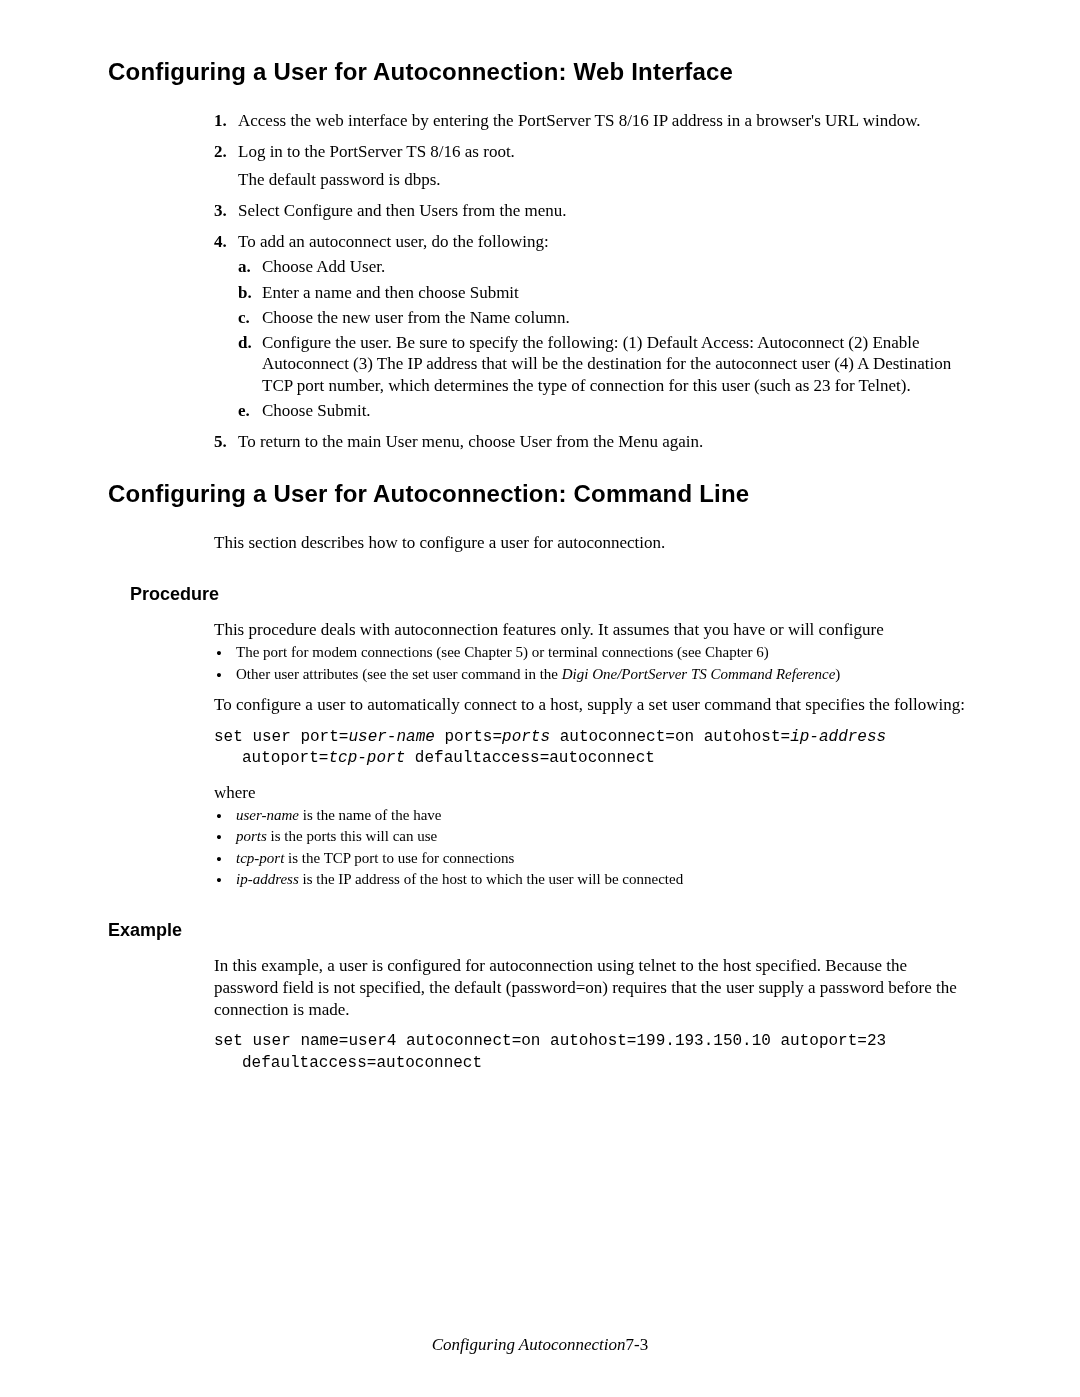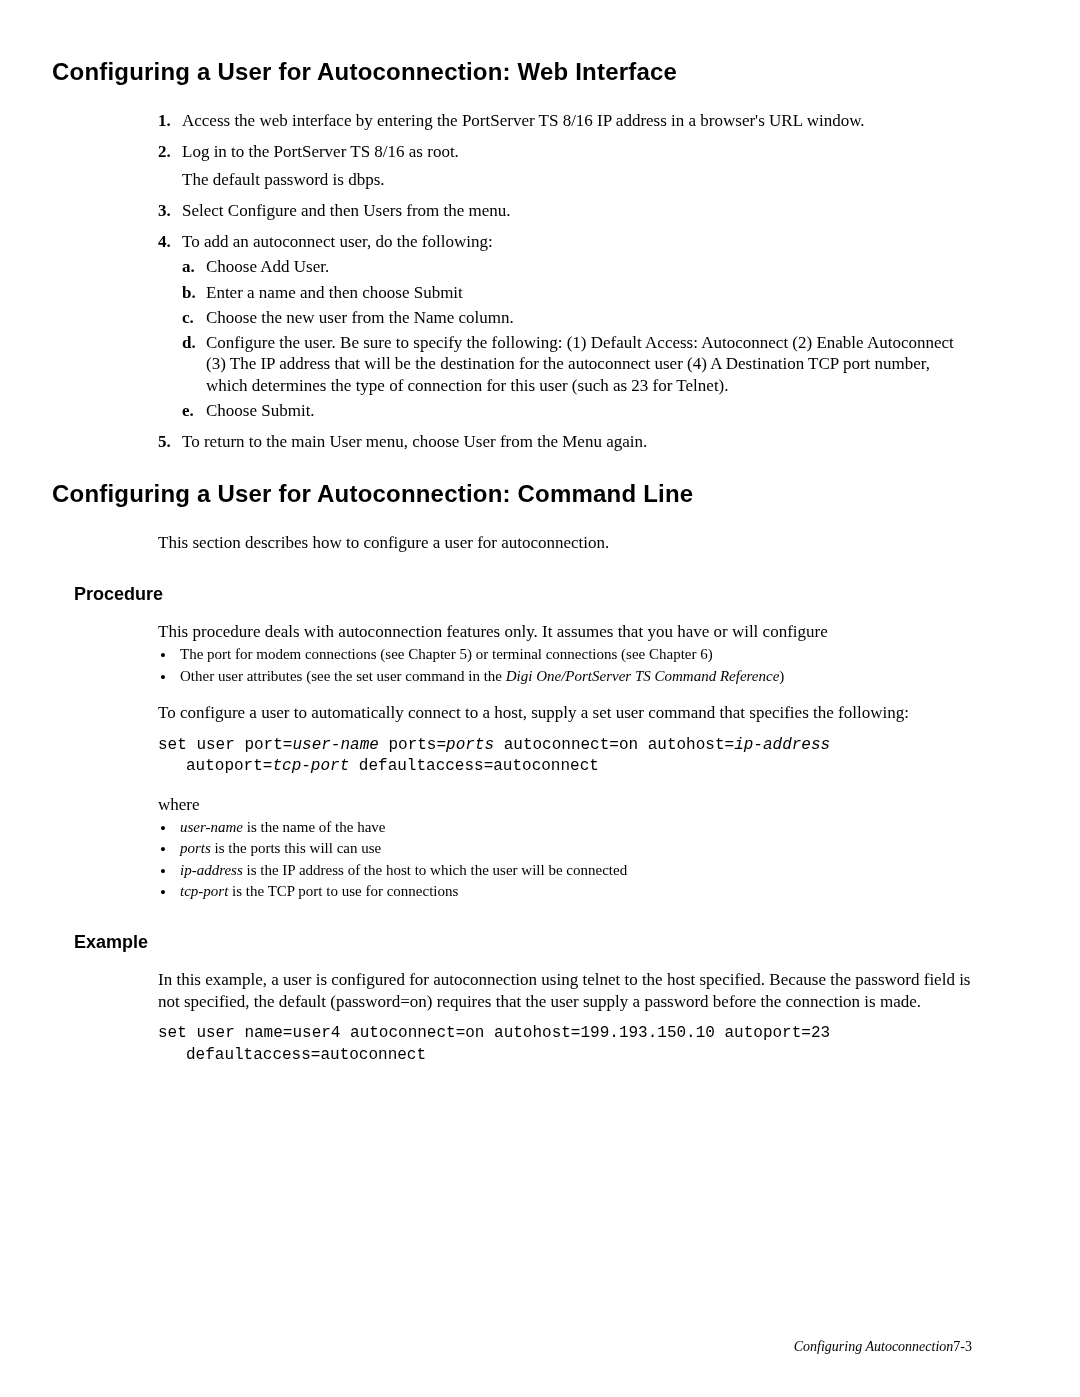--- a/index.html
+++ b/index.html
@@ -8,21 +8,21 @@
     padding: 0;
     background: #ffffff;
     font-family: "Times New Roman", Times, serif;
     color: #000;
   }
   .page {
     width: 1080px;
     height: 1397px;
     position: relative;
     box-sizing: border-box;
-    padding: 58px 108px 0 52px;
+    padding: 58px 108px 0 108px;
     border-radius: 12px;
   }
   .h1 {
     font-family: Arial, Helvetica, sans-serif;
     font-weight: 700;
     font-size: 24px;
     margin: 0 0 24px 0;
     letter-spacing: 0.2px;
   }
   .h2 {
@@ -69,21 +69,21 @@
     left: 0;
     top: 0;
     font-weight: 700;
   }
   .sub {
     margin-left: 18px;
   }
   .para {
     font-size: 17px;
     line-height: 1.3;
-    margin: 16px 0 10px 0;
+    margin: 8px 0 10px 0;
   }
   ul.bulleted {
     list-style: none;
     padding: 0;
     margin: 0 0 10px 0;
   }
   ul.bulleted > li {
     position: relative;
     padding-left: 22px;
     font-size: 15px;
@@ -112,23 +112,23 @@
     font-style: italic;
   }
   em.term {
     font-style: italic;
   }
   .footer {
     position: absolute;
     left: 108px;
     right: 108px;
     bottom: 42px;
-    font-size: 14px;
+    font-size: 17px;
     display: flex;
-    justify-content: flex-end;
+    justify-content: center;
   }
   .footer .left {
     font-style: italic;
   }
   .step-extra {
     margin-top: 6px;
   }
 </style>
 </head>
 <body>
@@ -207,29 +207,29 @@
 
     <p class="para" style="margin-bottom:2px;">where</p>
     <ul class="bulleted">
       <li>
         <em class="term">user-name</em><span> is the name of the have</span>
       </li>
       <li>
         <em class="term">ports</em><span> is the ports this will can use</span>
       </li>
       <li>
+        <em class="term">tcp-port</em><span> is the TCP port to use for connections</span>
+      </li>
+      <li>
         <em class="term">ip-address</em><span> is the IP address of the host to which the user will be connected</span>
       </li>
-      <li>
-        <em class="term">tcp-port</em><span> is the TCP port to use for connections</span>
-      </li>
     </ul>
   </div>
 
-  <h3 class="h2" style="margin-left:22px;">Example</h3>
+  <h3 class="h2" style="">Example</h3>
 
   <div class="body-indent">
     <p class="para">In this example, a user is configured for autoconnection using telnet to the host specified. Because the password field is not specified, the default (password=on) requires that the user supply a password before the connection is made.</p>
     <div class="code"><span>set user name=user4 autoconnect=on autohost=199.193.150.10 autoport=23</span><br><span class="indent">defaultaccess=autoconnect</span></div>
   </div>
 
   <div class="footer">
     <span class="left">Configuring Autoconnection</span>
     <span class="right">7-3</span>
   </div>

